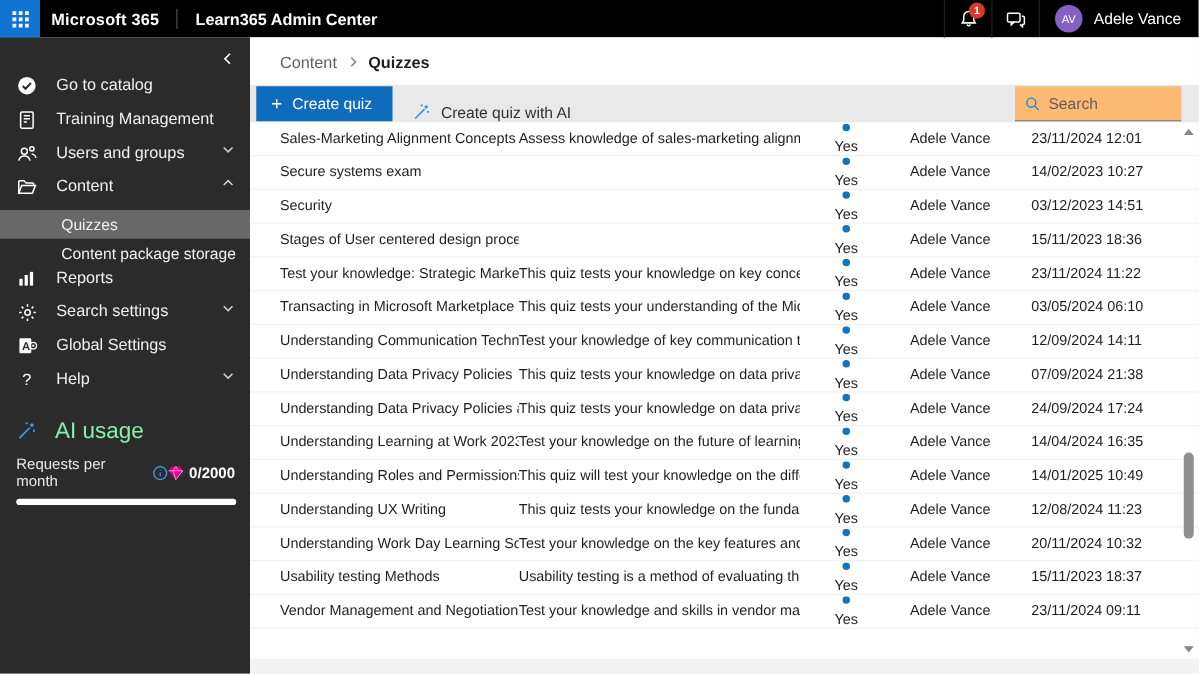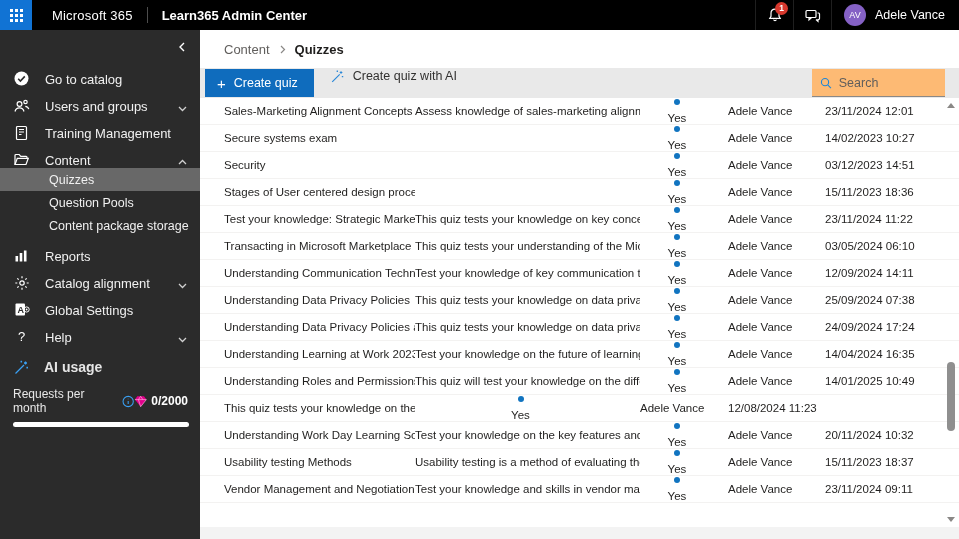--- a/index.html
+++ b/index.html
@@ -5,62 +5,62 @@
   * { margin:0; padding:0; box-sizing:border-box; }
   html,body { width:959px; height:539px; overflow:hidden; }
   body { font-family:"Liberation Sans", sans-serif; background:#f3f3f3; color:#201f1e; }
   .screen { width:959px; height:539px; display:flex; flex-direction:column; }
 
   
   .topbar { height:30px; background:#000; display:flex; align-items:center; flex:0 0 30px; color:#fff; }
   .waffle-btn { width:32px; height:30px; background:#1173d4; border:none; display:flex; align-items:center; justify-content:center; cursor:pointer; }
   .waffle-grid { width:13px; height:13px; display:grid; grid-template-columns:repeat(3,3px); grid-template-rows:repeat(3,3px); gap:2px; }
   .waffle-grid span { background:#fff; }
-  .tb-brand { font-size:13px; font-weight:normal; margin-left:20px; letter-spacing:.2px; }
+  .tb-brand { font-size:13px; font-weight:bold; margin-left:9px; letter-spacing:.2px; }
   .tb-divider { width:1px; height:16px; background:#4d4d4d; margin:0 14px; }
   .tb-app { font-size:13px; font-weight:bold; }
   .tb-spacer { flex:1; }
   .tb-iconbtn { width:38px; height:30px; background:transparent; border:none; border-left:1px solid #1f1f1f; position:relative; display:flex; align-items:center; justify-content:center; cursor:pointer; }
   .badge { position:absolute; top:2px; right:5px; min-width:13px; height:13px; border-radius:7px; background:#d7382d; color:#fff; font-size:8.5px; line-height:13px; text-align:center; font-weight:bold; padding:0 2px; }
   .account { display:flex; align-items:center; gap:9px; padding:0 14px 0 12px; height:30px; border-left:1px solid #1f1f1f; cursor:pointer; }
   .avatar { width:22px; height:22px; border-radius:50%; background:#8561c5; color:#fff; font-size:9px; font-weight:normal; display:flex; align-items:center; justify-content:center; }
   .tb-name { font-size:12.5px; }
 
   
   .bodyrow { flex:1; display:flex; min-height:0; }
 
   
   .sidebar { width:200px; background:#2b2b2b; color:#f0f0f0; display:flex; flex-direction:column; flex:0 0 200px; position:relative; }
   .collapse-btn { position:absolute; top:7px; right:8px; background:transparent; border:none; cursor:pointer; padding:4px; }
   .nav { margin-top:30px; }
-  .nav-item { height:27px; display:flex; align-items:flex-end; padding:0 12px 0 13px; font-size:13px; cursor:pointer; }
+  .nav-item { height:27px; display:flex; align-items:flex-start; padding:0 12px 0 13px; font-size:13px; cursor:pointer; }
   .nav-item .ico { width:17px; height:17px; margin-right:15px; display:flex; align-items:center; justify-content:center; flex:0 0 17px; }
   .nav-item .lbl { flex:1; white-space:nowrap; overflow:hidden; }
   .nav-sub { height:23px; display:flex; align-items:center; padding-left:49px; font-size:12.5px; cursor:pointer; }
   .nav-sub.selected { background:#686868; }
   .help-q { font-size:13px; color:#fff; font-family:"Liberation Sans",sans-serif; }
   .ai-block { margin-top:9px; padding:0 12px 0 13px; }
   .ai-title-row { display:flex; align-items:center; height:26px; cursor:pointer; }
   .ai-title-row .ico { width:17px; margin-right:14px; display:flex; justify-content:center; }
-  .ai-title { font-size:14px; font-weight:bold; color:#e5e5e5; }
+  .ai-title { font-size:18px; font-weight:normal; color:#86efac; }
   .req-row { display:flex; align-items:center; margin-top:7px; font-size:12px; color:#e8e8e8; }
   .req-row .gap { flex:1; }
   .quota { font-size:12px; font-weight:bold; color:#fff; margin-left:4px; }
   .progress { margin-top:7px; height:5px; background:#fff; border-radius:3px; width:176px; }
 
   
   .main { flex:1; display:flex; flex-direction:column; background:#f3f3f3; min-width:0; }
   .breadcrumb-bar { height:38px; background:#fff; display:flex; align-items:center; padding-left:24px; gap:8px; flex:0 0 38px; }
   .bc-parent { font-size:13px; color:#605e5c; cursor:pointer; }
   .bc-current { font-size:13px; font-weight:bold; color:#201f1e; }
 
   .commandbar { height:30px; background:#e9e9e9; display:flex; align-items:center; padding:0 14px 0 5px; flex:0 0 30px; }
   .btn-primary { height:28px; background:#0f6cbd; color:#fff; border:none; font-size:12.5px; font-family:inherit; padding:0 16px 0 12px; display:flex; align-items:center; gap:8px; cursor:pointer; }
   .btn-primary .plus { font-size:15px; font-weight:normal; line-height:1; }
-  .btn-ai { height:28px; background:transparent; border:none; font-size:12.5px; font-family:inherit; color:#323130; padding:0 14px; margin-left:2px; display:flex; align-items:flex-start; gap:8px; cursor:pointer; }
+  .btn-ai { height:28px; background:transparent; border:none; font-size:12.5px; font-family:inherit; color:#323130; padding:0 14px; margin-left:2px; display:flex; align-items:flex-end; gap:8px; cursor:pointer; }
   .cb-spacer { flex:1; }
   .searchbox { width:133px; height:28px; background:#fdba74; border-bottom:1px solid #8a8886; display:flex; align-items:center; padding:0 8px; gap:7px; }
   .searchbox input { border:none; outline:none; width:100%; font-size:12.5px; font-family:inherit; color:#201f1e; background:transparent; }
   .searchbox input::placeholder { color:#605e5c; }
 
   
   .table-card { background:#fff; flex:1; position:relative; overflow:hidden; margin-bottom:12px; }
   .thead, .trow { display:grid; grid-template-columns:191px 225px 88px 97px 1fr; padding-left:24px; padding-right:30px; align-items:center; }
   .thead { height:24px; font-size:11.5px; color:#616161; border-bottom:1px solid #eceae8; }
   .th { display:flex; align-items:center; gap:4px; cursor:pointer; }
@@ -134,58 +134,55 @@
           <span class="ico">
             <svg width="17" height="17" viewBox="0 0 17 17">
                 <circle cx="8.5" cy="8.5" r="7" fill="#fff"></circle>
                 <path d="M5.2 8.8 l2.2 2.2 4.4-4.6" fill="none" stroke="#2b2b2b" stroke-width="1.6"></path>
               </svg>
           </span>
           <span class="lbl">Go to catalog</span>
         </div>
         <div class="nav-item">
           <span class="ico">
+            <svg width="15" height="16" viewBox="0 0 15 16" fill="none" stroke="#fff" stroke-width="1.2">
+                <rect x="2.5" y="1.5" width="10" height="13" rx="1"></rect>
+                <path d="M5 4.5h5M5 7h5M5 9.5h2.5"></path>
+              </svg>
+          </span>
+          <span class="lbl">Training Management</span>
+        </div>
+        <div class="nav-item">
+          <span class="ico">
             <svg width="17" height="16" viewBox="0 0 17 16" fill="none" stroke="#fff" stroke-width="1.2">
                 <circle cx="6.5" cy="6" r="2.4"></circle>
                 <path d="M2 13.5c.6-2.4 2.3-3.7 4.5-3.7s3.9 1.3 4.5 3.7"></path>
                 <circle cx="12.5" cy="4" r="1.7"></circle>
                 <path d="M12.3 8.3c1.8.1 3 1.1 3.5 2.9"></path>
               </svg>
           </span>
           <span class="lbl">Users and groups</span>
           <svg width="11" height="11" viewBox="0 0 11 11" fill="none" stroke="#d0d0d0" stroke-width="1.3">
               <path d="M2 4 L5.5 7.5 L9 4"></path>
             </svg>
         </div>
         <div class="nav-item">
           <span class="ico">
-            <svg width="15" height="16" viewBox="0 0 15 16" fill="none" stroke="#fff" stroke-width="1.2">
-                <rect x="2.5" y="1.5" width="10" height="13" rx="1"></rect>
-                <path d="M5 4.5h5M5 7h5M5 9.5h2.5"></path>
-              </svg>
-          </span>
-          <span class="lbl">Training Management</span>
-        </div>
-        <div class="nav-item">
-          <span class="ico">
             <svg width="17" height="15" viewBox="0 0 17 15" fill="none" stroke="#fff" stroke-width="1.2">
                 <path d="M2 12.5V3.5a1 1 0 0 1 1-1h3.2l1.6 1.8H13a1 1 0 0 1 1 1v1"></path>
                 <path d="M2 12.5 4.3 6.3h11L13 12.5z"></path>
               </svg>
           </span>
           <span class="lbl">Content</span>
           <svg width="11" height="11" viewBox="0 0 11 11" fill="none" stroke="#d0d0d0" stroke-width="1.3">
               <path d="M2 7 L5.5 3.5 L9 7"></path>
             </svg>
         </div>
         <div class="nav-sub selected">
           <span>Quizzes</span>
-        </div>
-        <div class="nav-sub">
-          <span>Question Pools</span>
         </div>
         <div class="nav-sub">
           <span>Content package storage</span>
         </div>
         <div class="nav-item">
           <span class="ico">
             <svg width="15" height="14" viewBox="0 0 15 14">
                 <rect x="1.5" y="7" width="2.6" height="5.5" fill="#fff"></rect>
                 <rect x="5.7" y="4" width="2.6" height="8.5" fill="#fff"></rect>
                 <rect x="9.9" y="1.5" width="2.6" height="11" fill="#fff"></rect>
@@ -193,21 +190,21 @@
           </span>
           <span class="lbl">Reports</span>
         </div>
         <div class="nav-item">
           <span class="ico">
             <svg width="16" height="16" viewBox="0 0 16 16" fill="none" stroke="#fff" stroke-width="1.2">
                 <circle cx="8" cy="8" r="2.2"></circle>
                 <path d="M8 1.3v2M8 12.7v2M1.3 8h2M12.7 8h2M3.3 3.3l1.4 1.4M11.3 11.3l1.4 1.4M12.7 3.3l-1.4 1.4M4.7 11.3l-1.4 1.4"></path>
               </svg>
           </span>
-          <span class="lbl">Catalog alignment</span>
+          <span class="lbl">Search settings</span>
           <svg width="11" height="11" viewBox="0 0 11 11" fill="none" stroke="#d0d0d0" stroke-width="1.3">
               <path d="M2 4 L5.5 7.5 L9 4"></path>
             </svg>
         </div>
         <div class="nav-item">
           <span class="ico">
             <svg width="16" height="15" viewBox="0 0 16 15">
                 <rect x="1.5" y="1.5" width="9.5" height="12" rx="1" fill="#fff"></rect>
                 <text x="3.6" y="11" font-size="9" font-family="Liberation Sans, sans-serif" font-weight="bold" fill="#2b2b2b">A</text>
                 <circle cx="12.6" cy="7.5" r="2.6" fill="none" stroke="#fff" stroke-width="1"></circle>
@@ -366,21 +363,21 @@
   </div>
 
   <div class="trow">
     <div class="cell">Understanding Data Privacy Policies</div>
     <div class="cell">This quiz tests your knowledge on data privacy policie...</div>
     <div class="cell c-pub">
       <span class="dot"></span>
       <span>Yes</span>
     </div>
     <div class="cell">Adele Vance</div>
-    <div class="cell">25/09/2024 07:38</div>
+    <div class="cell">07/09/2024 21:38</div>
   </div>
 
   <div class="trow">
     <div class="cell">Understanding Data Privacy Policies and G...</div>
     <div class="cell">This quiz tests your knowledge on data privacy policie...</div>
     <div class="cell c-pub">
       <span class="dot"></span>
       <span>Yes</span>
     </div>
     <div class="cell">Adele Vance</div>
@@ -403,20 +400,21 @@
     <div class="cell">This quiz will test your knowledge on the different rol...</div>
     <div class="cell c-pub">
       <span class="dot"></span>
       <span>Yes</span>
     </div>
     <div class="cell">Adele Vance</div>
     <div class="cell">14/01/2025 10:49</div>
   </div>
 
   <div class="trow">
+    <div class="cell">Understanding UX Writing</div>
     <div class="cell">This quiz tests your knowledge on the fundamentals a...</div>
     <div class="cell c-pub">
       <span class="dot"></span>
       <span>Yes</span>
     </div>
     <div class="cell">Adele Vance</div>
     <div class="cell">12/08/2024 11:23</div>
   </div>
 
   <div class="trow">

